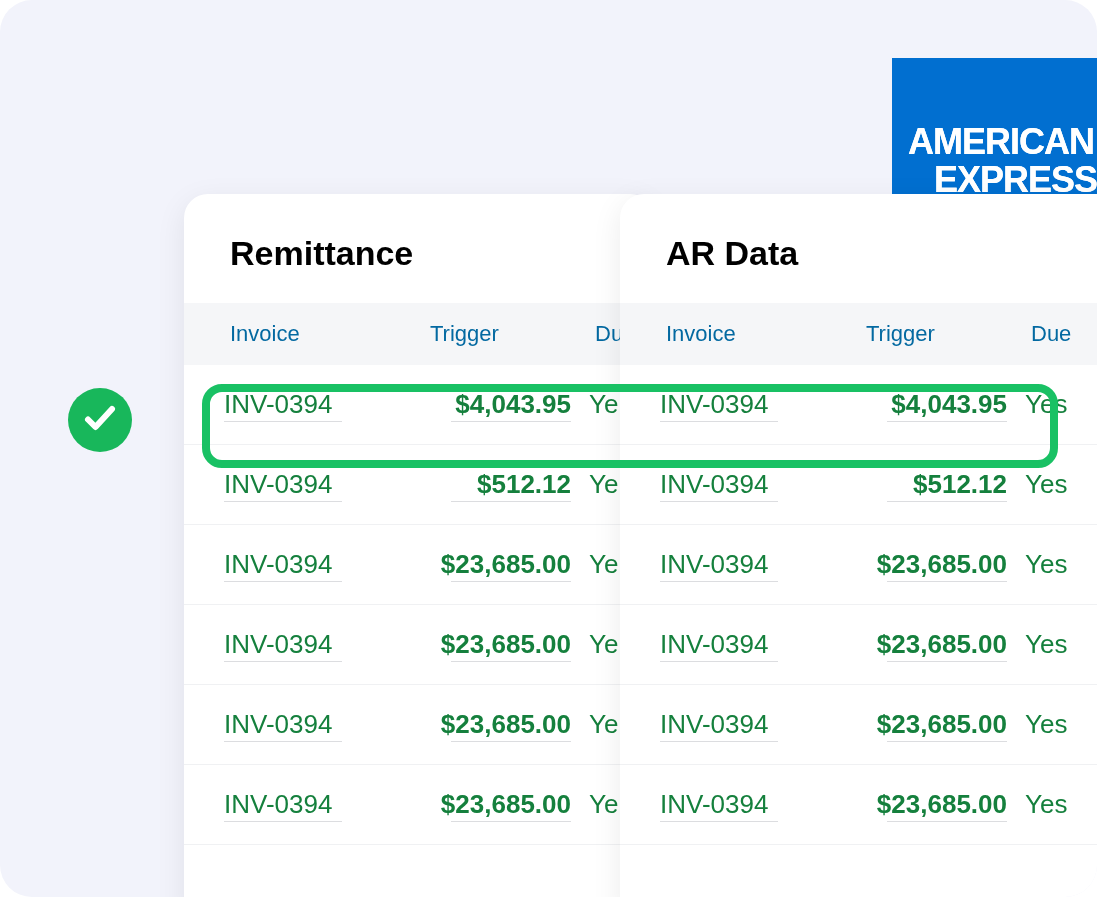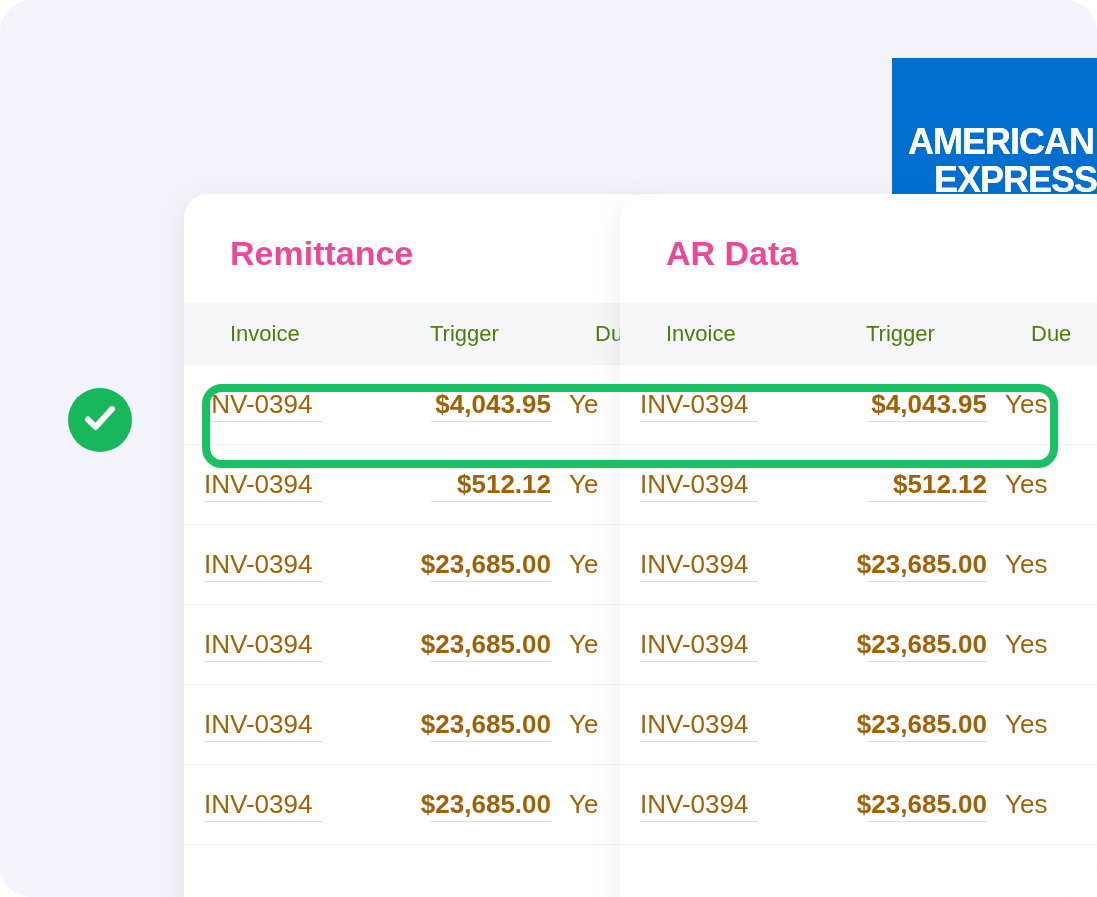--- a/index.html
+++ b/index.html
@@ -71,44 +71,44 @@
   .panel.ar {
     left: 620px;
     top: 194px;
     width: 520px;
     height: 720px;
   }
 
   .panel-title {
     font-size: 34px;
     font-weight: 800;
-    color: #ec4899;
+    color: #000000;
     padding: 40px 46px 30px 46px;
   }
 
   .tbl-header {
     display: flex;
     align-items: center;
     background: #f5f6f8;
     padding: 18px 22px 18px 46px;
-    color: #4d7c0f;
+    color: #0369a1;
     font-size: 22px;
     font-weight: 500;
   }
   .col-invoice { flex: 0 0 200px; }
   .col-trigger { flex: 0 0 165px; text-align: left; padding-right: 18px; }
   .col-due     { flex: 0 0 60px;  text-align: left; }
 
   .row {
     display: flex;
     align-items: center;
-    padding: 24px 22px 24px 20px;
+    padding: 24px 22px 24px 40px;
     border-bottom: 1px solid #f0f1f3;
     font-size: 26px;
-    color: #a16207;
+    color: #15803d;
     white-space: nowrap;
   }
   .cell-invoice { flex: 0 0 200px; font-weight: 400; position: relative; }
   .cell-invoice::after {
     content: "";
     position: absolute;
     left: 0; bottom: -2px;
     width: 118px;
     border-bottom: 1px solid #dcdde0;
   }

